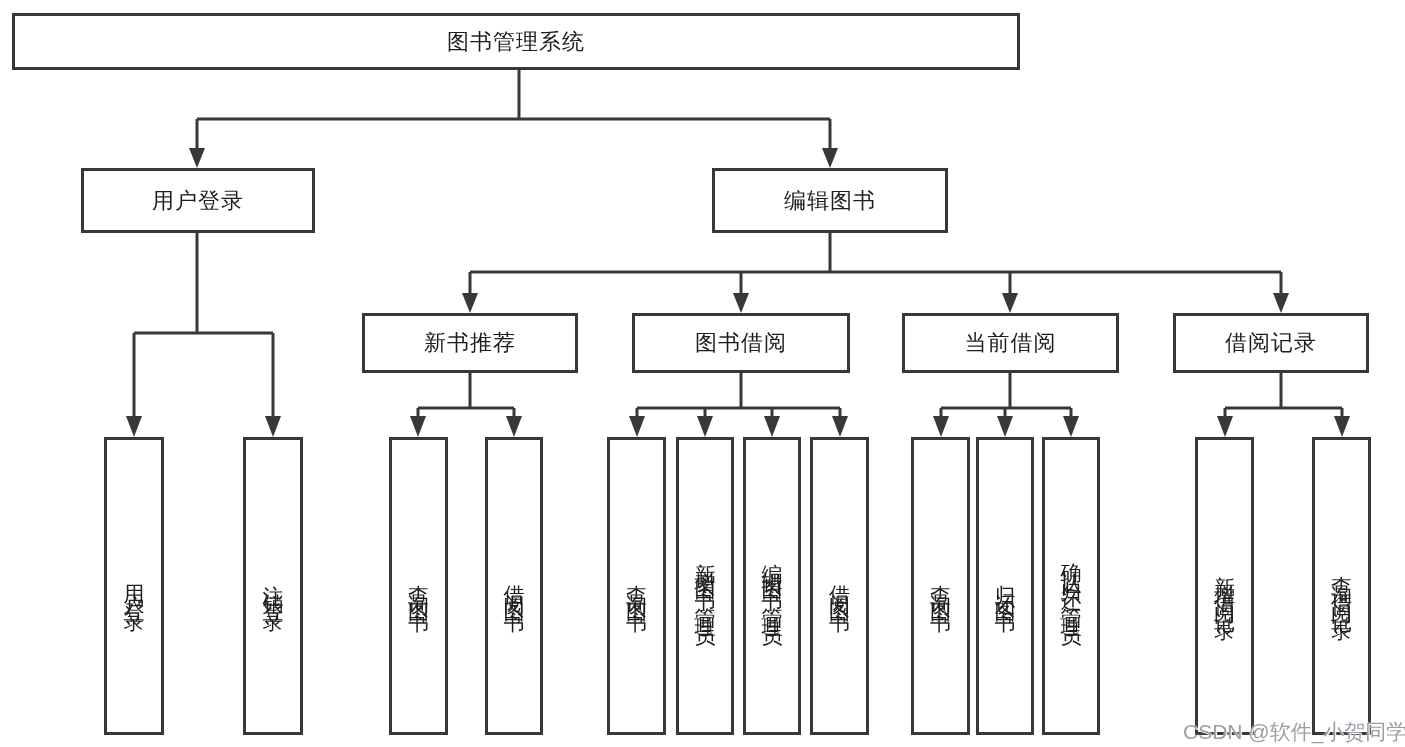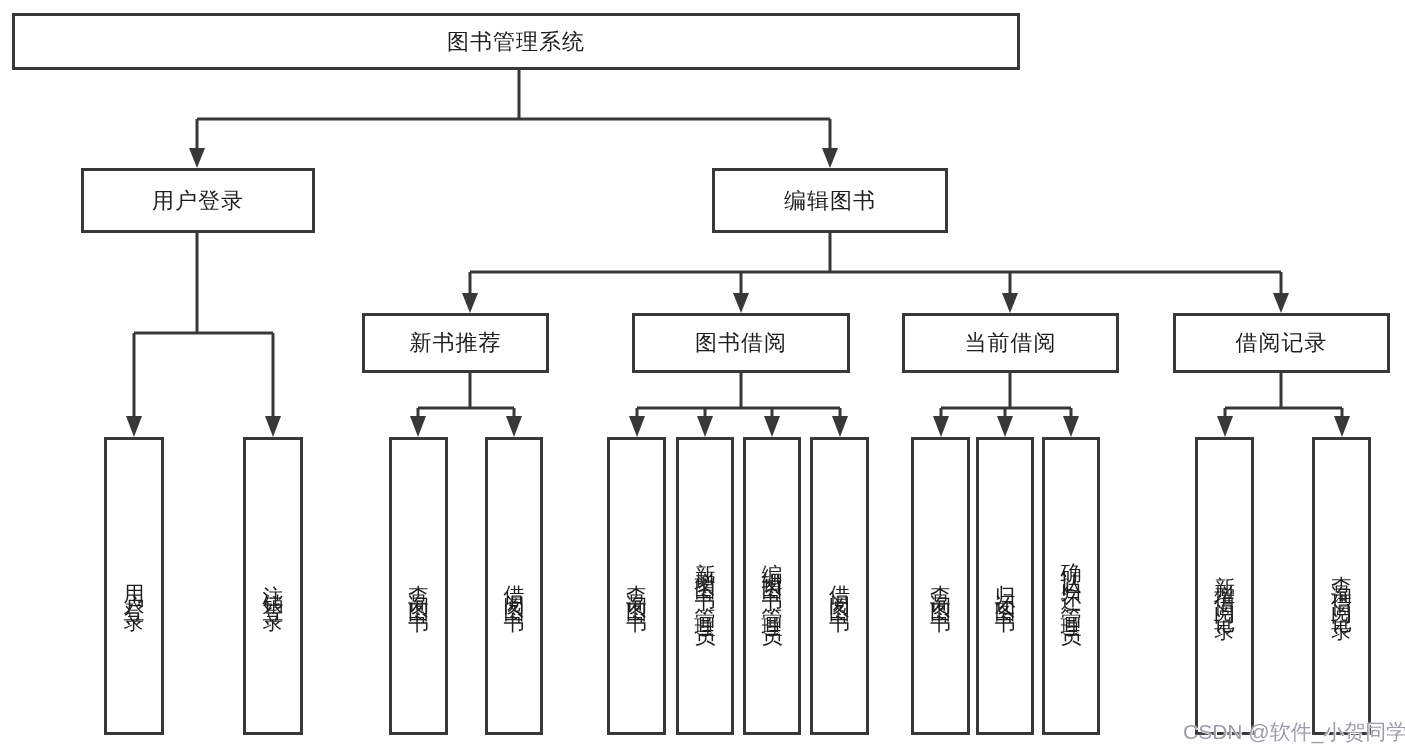--- a/index.html
+++ b/index.html
@@ -113,30 +113,30 @@
     <span>图书管理系统</span>
   </div>
 
   <div class="node lvl-h" style="left:81px;top:168px;width:234px;height:65px">
     <span>用户登录</span>
   </div>
   <div class="node lvl-h" style="left:712px;top:168px;width:236px;height:65px">
     <span>编辑图书</span>
   </div>
 
-  <div class="node lvl-h" style="left:362px;top:313px;width:187px;height:60px">
+  <div class="node lvl-h" style="left:362px;top:313px;width:216px;height:60px">
     <span>新书推荐</span>
   </div>
   <div class="node lvl-h" style="left:902px;top:313px;width:217px;height:60px">
     <span>当前借阅</span>
   </div>
   <div class="node lvl-h" style="left:632px;top:313px;width:218px;height:60px">
     <span>图书借阅</span>
   </div>
-  <div class="node lvl-h" style="left:1173px;top:313px;width:217px;height:60px">
+  <div class="node lvl-h" style="left:1173px;top:313px;width:196px;height:60px">
     <span>借阅记录</span>
   </div>
 
   <div class="node lvl-v" style="left:104px;top:437px;width:60px;height:298px">
     <span>用户登录</span>
   </div>
   <div class="node lvl-v" style="left:243px;top:437px;width:60px;height:298px">
     <span>注销登录</span>
   </div>
 

